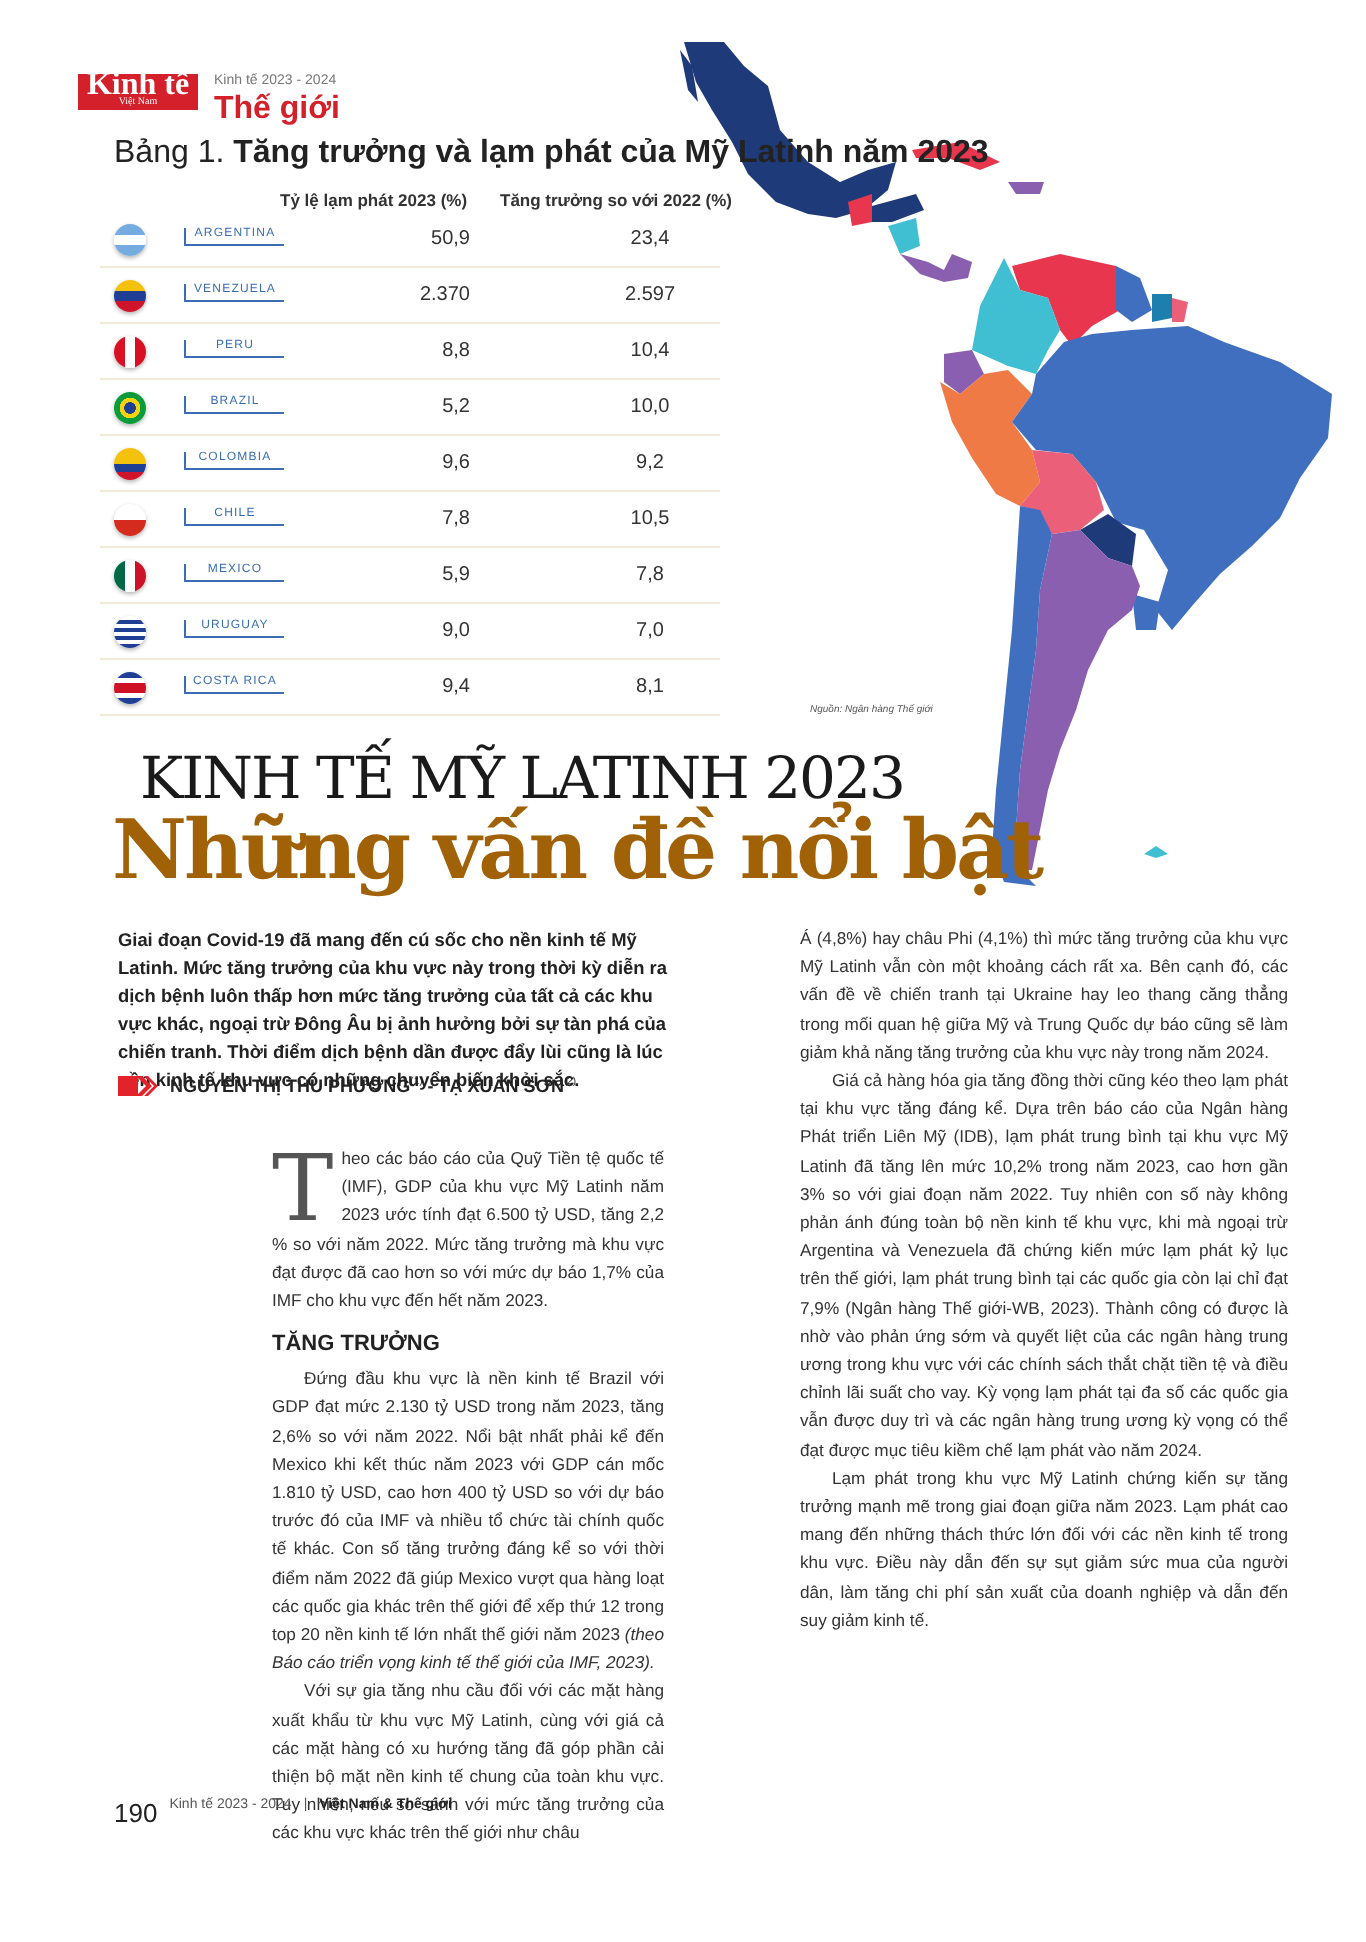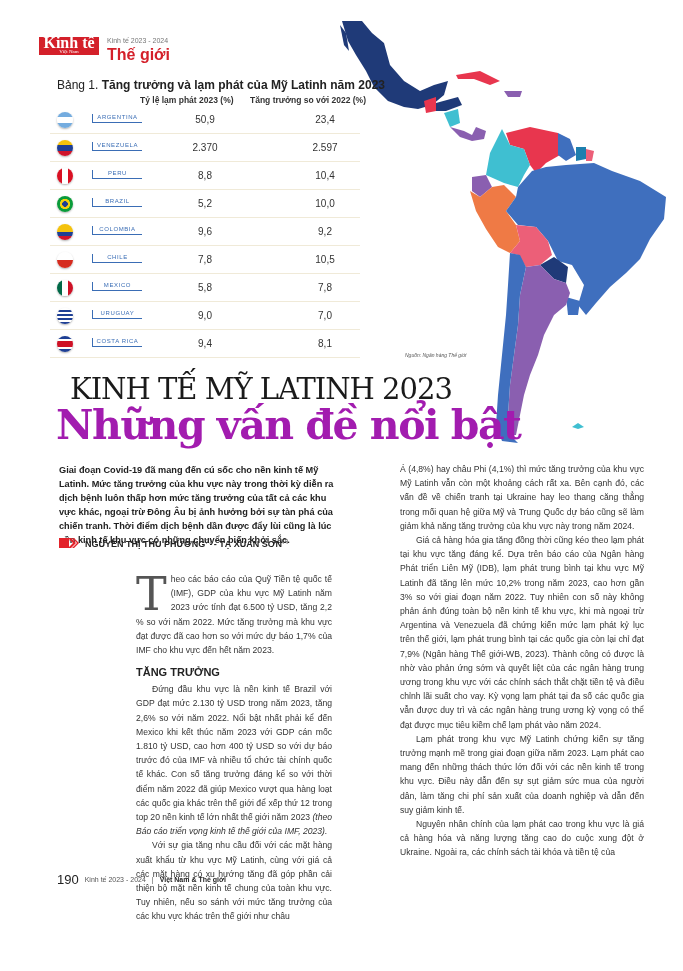--- a/index.html
+++ b/index.html
@@ -7,57 +7,57 @@
   body { position: relative; font-family: "Liberation Sans", "DejaVu Sans", sans-serif; color: #222; }
 
   
   .logo-box { position: absolute; left: 39px; top: 37px; width: 60px; height: 18px; background: #d4202a; color: #fff; text-align: center; }
   .logo-box .l1 { font-family: "Liberation Serif", serif; font-weight: bold; font-size: 16px; line-height: 12px; display: block; }
   .logo-box .l2 { font-family: "Liberation Serif", serif; font-size: 5px; line-height: 6px; display: block; }
   .hdr-year { position: absolute; left: 107px; top: 37px; font-size: 7px; color: #777; }
   .hdr-section { position: absolute; left: 107px; top: 46px; font-size: 16px; font-weight: bold; color: #d4202a; }
 
   
-  .tbl-title { position: absolute; left: 57px; top: 78px; font-size: 12px; color: #222; }
+  .tbl-title { position: absolute; left: 57px; top: 68px; font-size: 16px; color: #222; }
   .tbl-title b { font-weight: bold; }
   .col-h { position: absolute; top: 95px; font-size: 8.5px; font-weight: bold; color: #333; }
   .row { position: absolute; left: 50px; width: 310px; height: 28px; border-bottom: 1px solid #f0ead8; }
   .flag { position: absolute; left: 7px; top: 6px; width: 16px; height: 16px; border-radius: 50%; overflow: hidden; box-shadow: 0 1px 2px rgba(0,0,0,.3); }
   .flag::after { content: ""; position: absolute; left: 2px; bottom: -8px; width: 1px; height: 8px; background: #bbb; }
   .cname { position: absolute; left: 42px; top: 8px; width: 50px; font-size: 6px; letter-spacing: .6px; color: #3a6db5; text-align: center; border-left: 1px solid #3a6db5; border-bottom: 1px solid #3a6db5; padding-bottom: 2px; }
   .v1, .v2 { position: absolute; top: 8px; font-size: 10px; color: #333; width: 60px; text-align: center; }
-  .v1 { left: 125px; }
+  .v1 { left: 125px; text-align: right; }
   .v2 { left: 245px; }
 
   .source { position: absolute; left: 405px; top: 352px; font-size: 5px; font-style: italic; color: #555; }
 
   
   .map { position: absolute; left: 340px; top: 15px; width: 343px; height: 440px; }
 
   
   .t1 { position: absolute; left: 58px; top: 372px; font-family: "DejaVu Serif", serif; font-size: 29px; letter-spacing: -1px; color: #1a1a1a; margin-left: 12px; }
-  .t2 { position: absolute; left: 56px; top: 401px; font-family: "DejaVu Serif", serif; font-weight: bold; font-size: 41px; letter-spacing: -1.5px; color: #a21caf; }
+  .t2 { position: absolute; left: 56px; top: 401px; font-family: "DejaVu Serif", serif; font-weight: bold; font-size: 41px; letter-spacing: -1.5px; color: #a16207; }
 
   
   .lead { position: absolute; left: 59px; top: 463px; width: 277px; font-size: 9.2px; font-weight: bold; line-height: 14px; color: #222; }
   .byline { position: absolute; left: 59px; top: 537px; font-size: 9px; font-weight: bold; color: #222; display: flex; align-items: center; gap: 6px; }
   .byline sup { font-size: 5px; font-weight: normal; }
   .arrow-ic { width: 20px; height: 12px; }
 
   
   .col { position: absolute; font-size: 8.6px; line-height: 14.2px; color: #333; text-align: justify; }
   .col p { text-indent: 16px; }
   .col p.noindent { text-indent: 0; }
   .colA { left: 136px; top: 572px; width: 196px; }
   .colB { left: 400px; top: 462px; width: 244px; }
   .dropcap { float: left; font-family: "DejaVu Serif", serif; font-size: 46px; line-height: 40px; color: #555; margin-right: 4px; margin-top: 2px; }
   .subhead { font-weight: bold; font-size: 11px; line-height: 15px; color: #222; margin: 8px 0 2px; }
   .col i { font-style: italic; }
 
-  .footer { position: absolute; left: 57px; top: 872px; display: flex; align-items: center; gap: 6px; font-size: 7px; color: #555; }
+  .footer { position: absolute; left: 57px; top: 899px; display: flex; align-items: flex-start; gap: 6px; font-size: 7px; color: #555; }
   .footer .pg { font-size: 13px; color: #222; }
   .footer b { color: #222; }
 </style>
 </head>
 <body>
 
 <div class="logo-box">
   <span class="l1">Kinh tế</span>
   <span class="l2">Việt Nam</span>
 </div>
@@ -147,21 +147,21 @@
   </div>
   <div class="row" style="top:246px;">
     <span class="flag" style="background:linear-gradient(#fff 50%,#d52b1e 50%);"></span>
     <span class="cname">CHILE</span>
     <span class="v1">7,8</span>
     <span class="v2">10,5</span>
   </div>
   <div class="row" style="top:274px;">
     <span class="flag" style="background:linear-gradient(90deg,#006847 33%,#fff 33%,#fff 66%,#ce1126 66%);"></span>
     <span class="cname">MEXICO</span>
-    <span class="v1">5,8</span>
+    <span class="v1">5,9</span>
     <span class="v2">7,8</span>
   </div>
   <div class="row" style="top:302px;">
     <span class="flag" style="background:repeating-linear-gradient(#fff 0 2px,#1e3f94 2px 4px);"></span>
     <span class="cname">URUGUAY</span>
     <span class="v1">9,0</span>
     <span class="v2">7,0</span>
   </div>
   <div class="row" style="top:330px;">
     <span class="flag" style="background:linear-gradient(#1e3f94 18%,#fff 18%,#fff 33%,#ce1126 33%,#ce1126 66%,#fff 66%,#fff 82%,#1e3f94 82%);"></span>
@@ -195,21 +195,20 @@
     <div>TĂNG TRƯỞNG</div>
   </div>
   <p><span>Đứng đầu khu vực là nền kinh tế Brazil với GDP đạt mức 2.130 tỷ USD trong năm 2023, tăng 2,6% so với năm 2022. Nổi bật nhất phải kể đến Mexico khi kết thúc năm 2023 với GDP cán mốc 1.810 tỷ USD, cao hơn 400 tỷ USD so với dự báo trước đó của IMF và nhiều tổ chức tài chính quốc tế khác. Con số tăng trưởng đáng kể so với thời điểm năm 2022 đã giúp Mexico vượt qua hàng loạt các quốc gia khác trên thế giới để xếp thứ 12 trong top 20 nền kinh tế lớn nhất thế giới năm 2023 </span><i>(theo Báo cáo triển vọng kinh tế thế giới của IMF, 2023).</i></p>
   <p>Với sự gia tăng nhu cầu đối với các mặt hàng xuất khẩu từ khu vực Mỹ Latinh, cùng với giá cả các mặt hàng có xu hướng tăng đã góp phần cải thiện bộ mặt nền kinh tế chung của toàn khu vực. Tuy nhiên, nếu so sánh với mức tăng trưởng của các khu vực khác trên thế giới như châu</p>
 </div>
 
 <div class="col colB">
   <p class="noindent">Á (4,8%) hay châu Phi (4,1%) thì mức tăng trưởng của khu vực Mỹ Latinh vẫn còn một khoảng cách rất xa. Bên cạnh đó, các vấn đề về chiến tranh tại Ukraine hay leo thang căng thẳng trong mối quan hệ giữa Mỹ và Trung Quốc dự báo cũng sẽ làm giảm khả năng tăng trưởng của khu vực này trong năm 2024.</p>
   <p>Giá cả hàng hóa gia tăng đồng thời cũng kéo theo lạm phát tại khu vực tăng đáng kể. Dựa trên báo cáo của Ngân hàng Phát triển Liên Mỹ (IDB), lạm phát trung bình tại khu vực Mỹ Latinh đã tăng lên mức 10,2% trong năm 2023, cao hơn gần 3% so với giai đoạn năm 2022. Tuy nhiên con số này không phản ánh đúng toàn bộ nền kinh tế khu vực, khi mà ngoại trừ Argentina và Venezuela đã chứng kiến mức lạm phát kỷ lục trên thế giới, lạm phát trung bình tại các quốc gia còn lại chỉ đạt 7,9% (Ngân hàng Thế giới-WB, 2023). Thành công có được là nhờ vào phản ứng sớm và quyết liệt của các ngân hàng trung ương trong khu vực với các chính sách thắt chặt tiền tệ và điều chỉnh lãi suất cho vay. Kỳ vọng lạm phát tại đa số các quốc gia vẫn được duy trì và các ngân hàng trung ương kỳ vọng có thể đạt được mục tiêu kiềm chế lạm phát vào năm 2024.</p>
   <p>Lạm phát trong khu vực Mỹ Latinh chứng kiến sự tăng trưởng mạnh mẽ trong giai đoạn giữa năm 2023. Lạm phát cao mang đến những thách thức lớn đối với các nền kinh tế trong khu vực. Điều này dẫn đến sự sụt giảm sức mua của người dân, làm tăng chi phí sản xuất của doanh nghiệp và dẫn đến suy giảm kinh tế.</p>
-  <p>Nguyên nhân chính của lạm phát cao trong khu vực là giá cả hàng hóa và năng lượng tăng cao do cuộc xung đột ở Ukraine. Ngoài ra, các chính sách tài khóa và tiền tệ của</p>
 </div>
 
 <div class="footer">
   <span class="pg">190</span>
   <span>Kinh tế 2023 - 2024</span>
   <span>|</span>
   <b>Việt Nam &amp; Thế giới</b>
 </div>
 
 </body></html>

